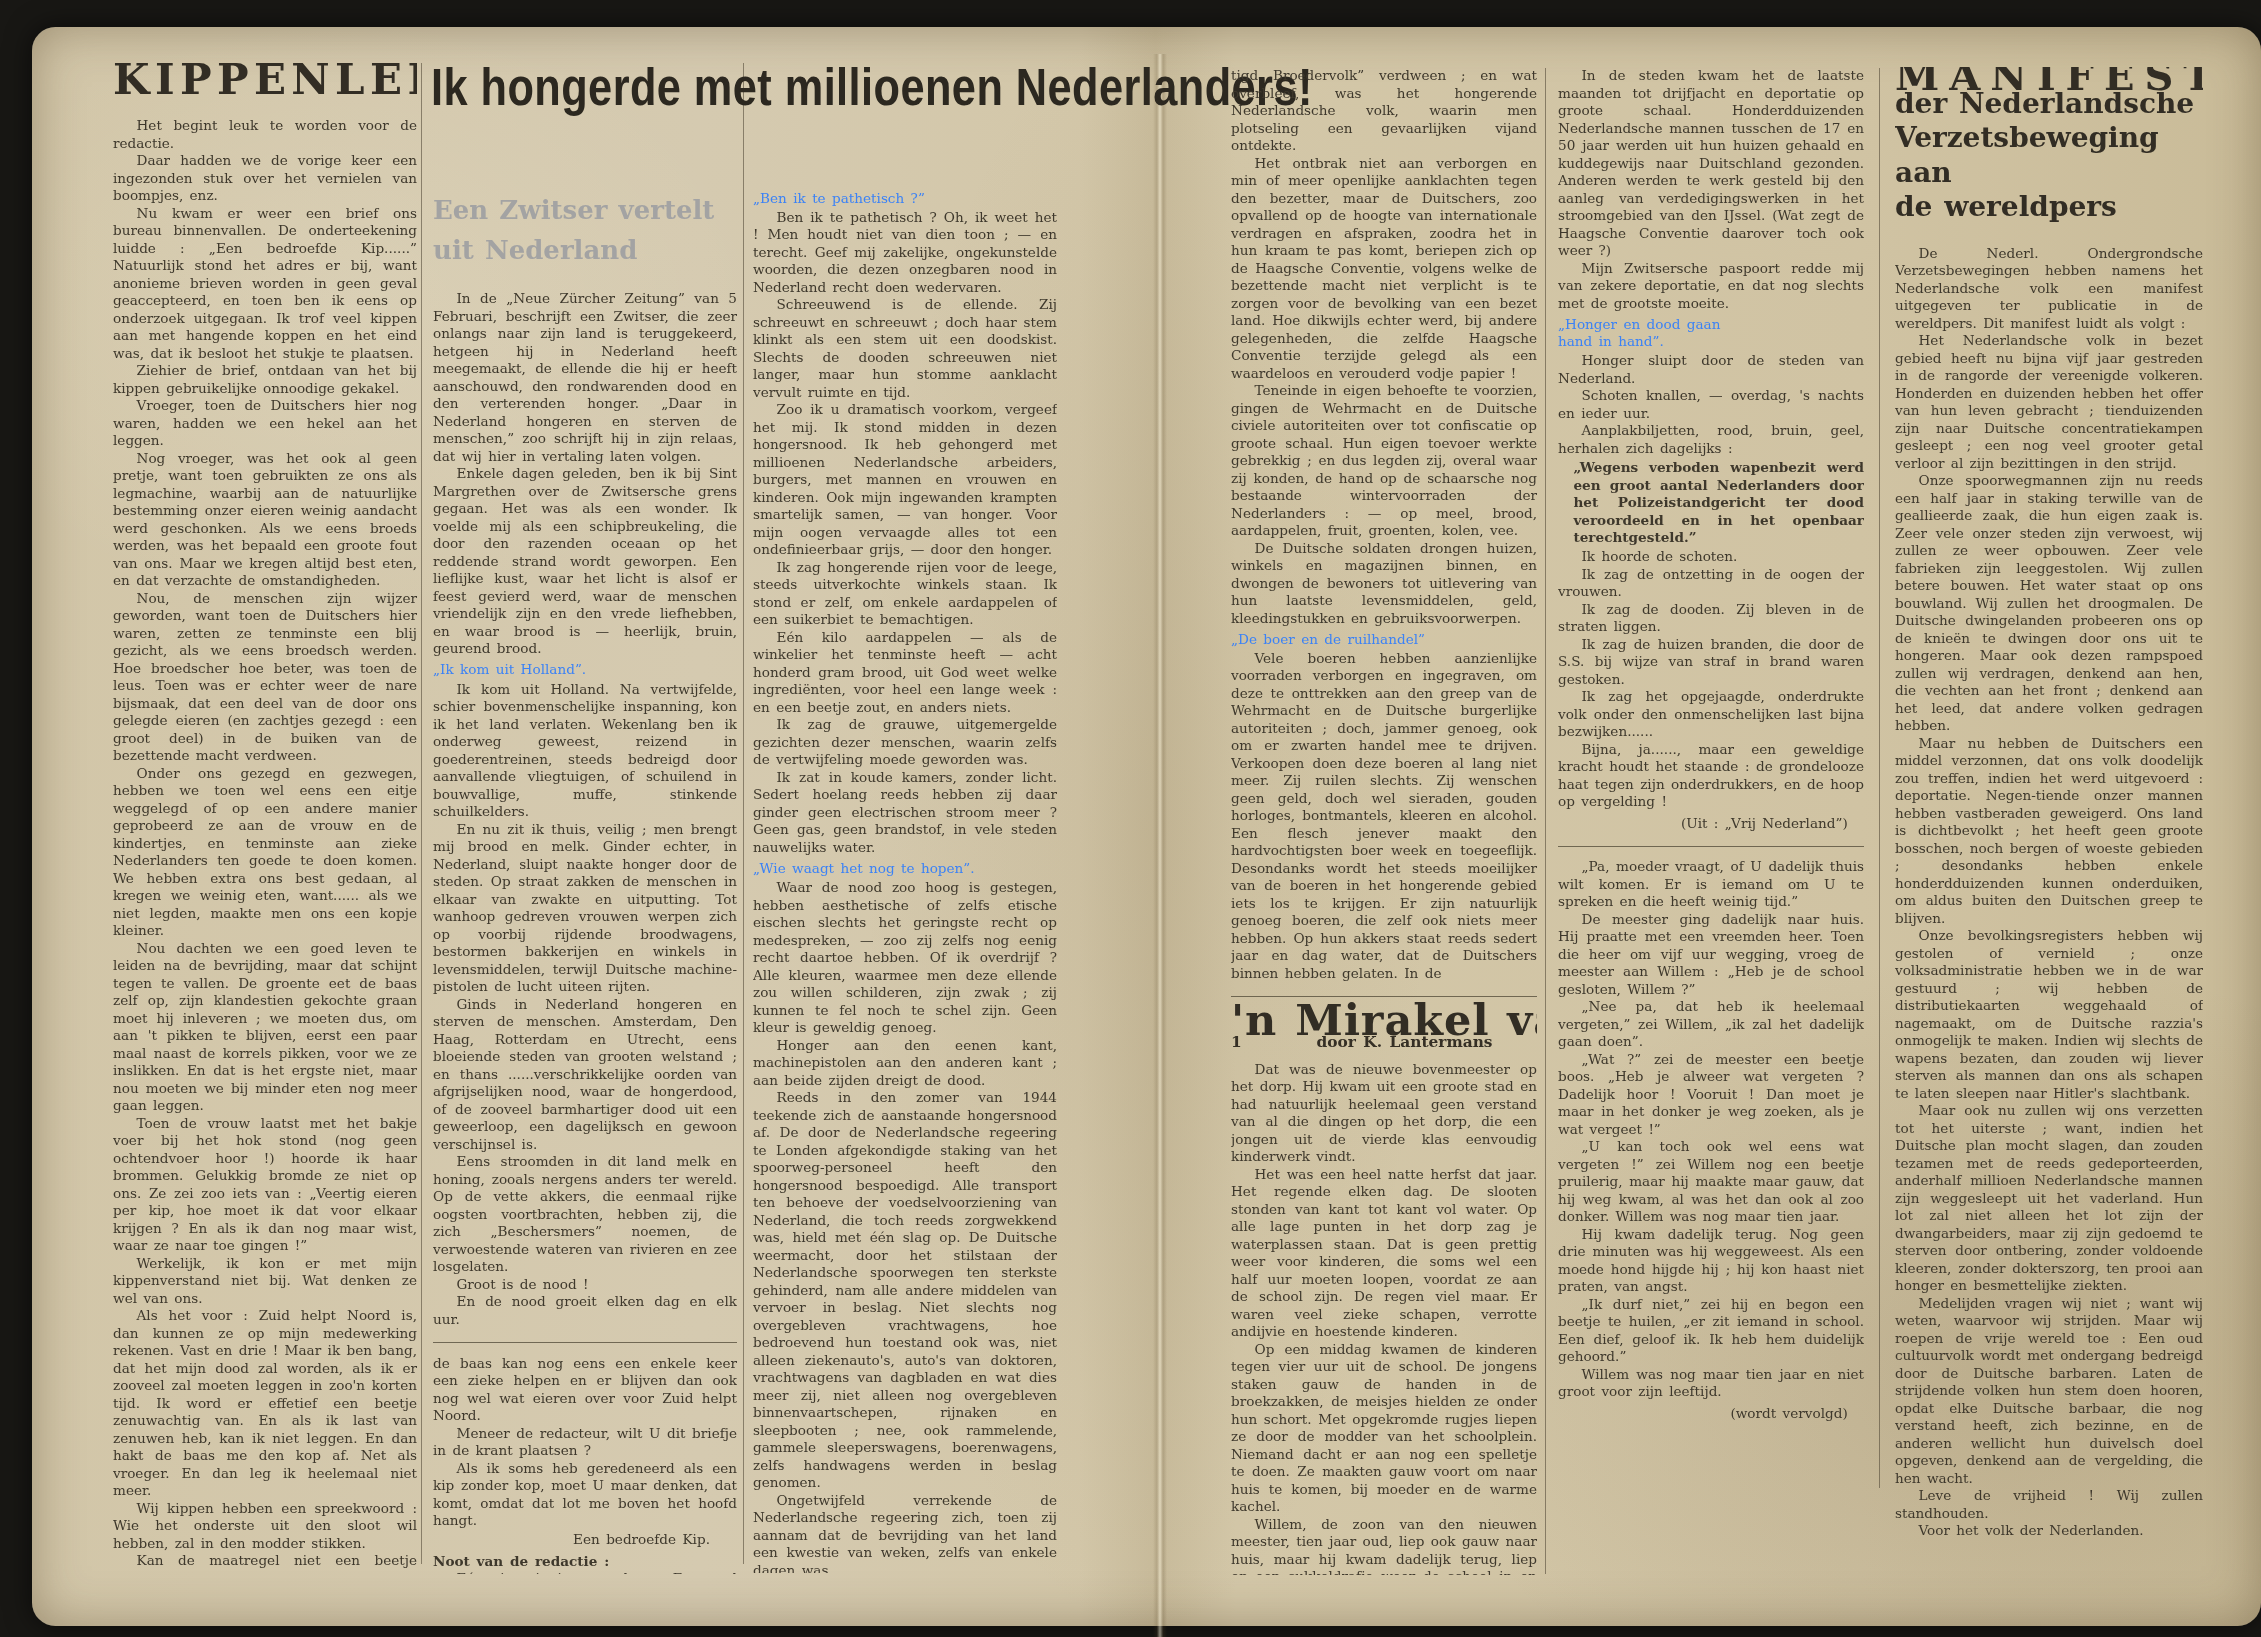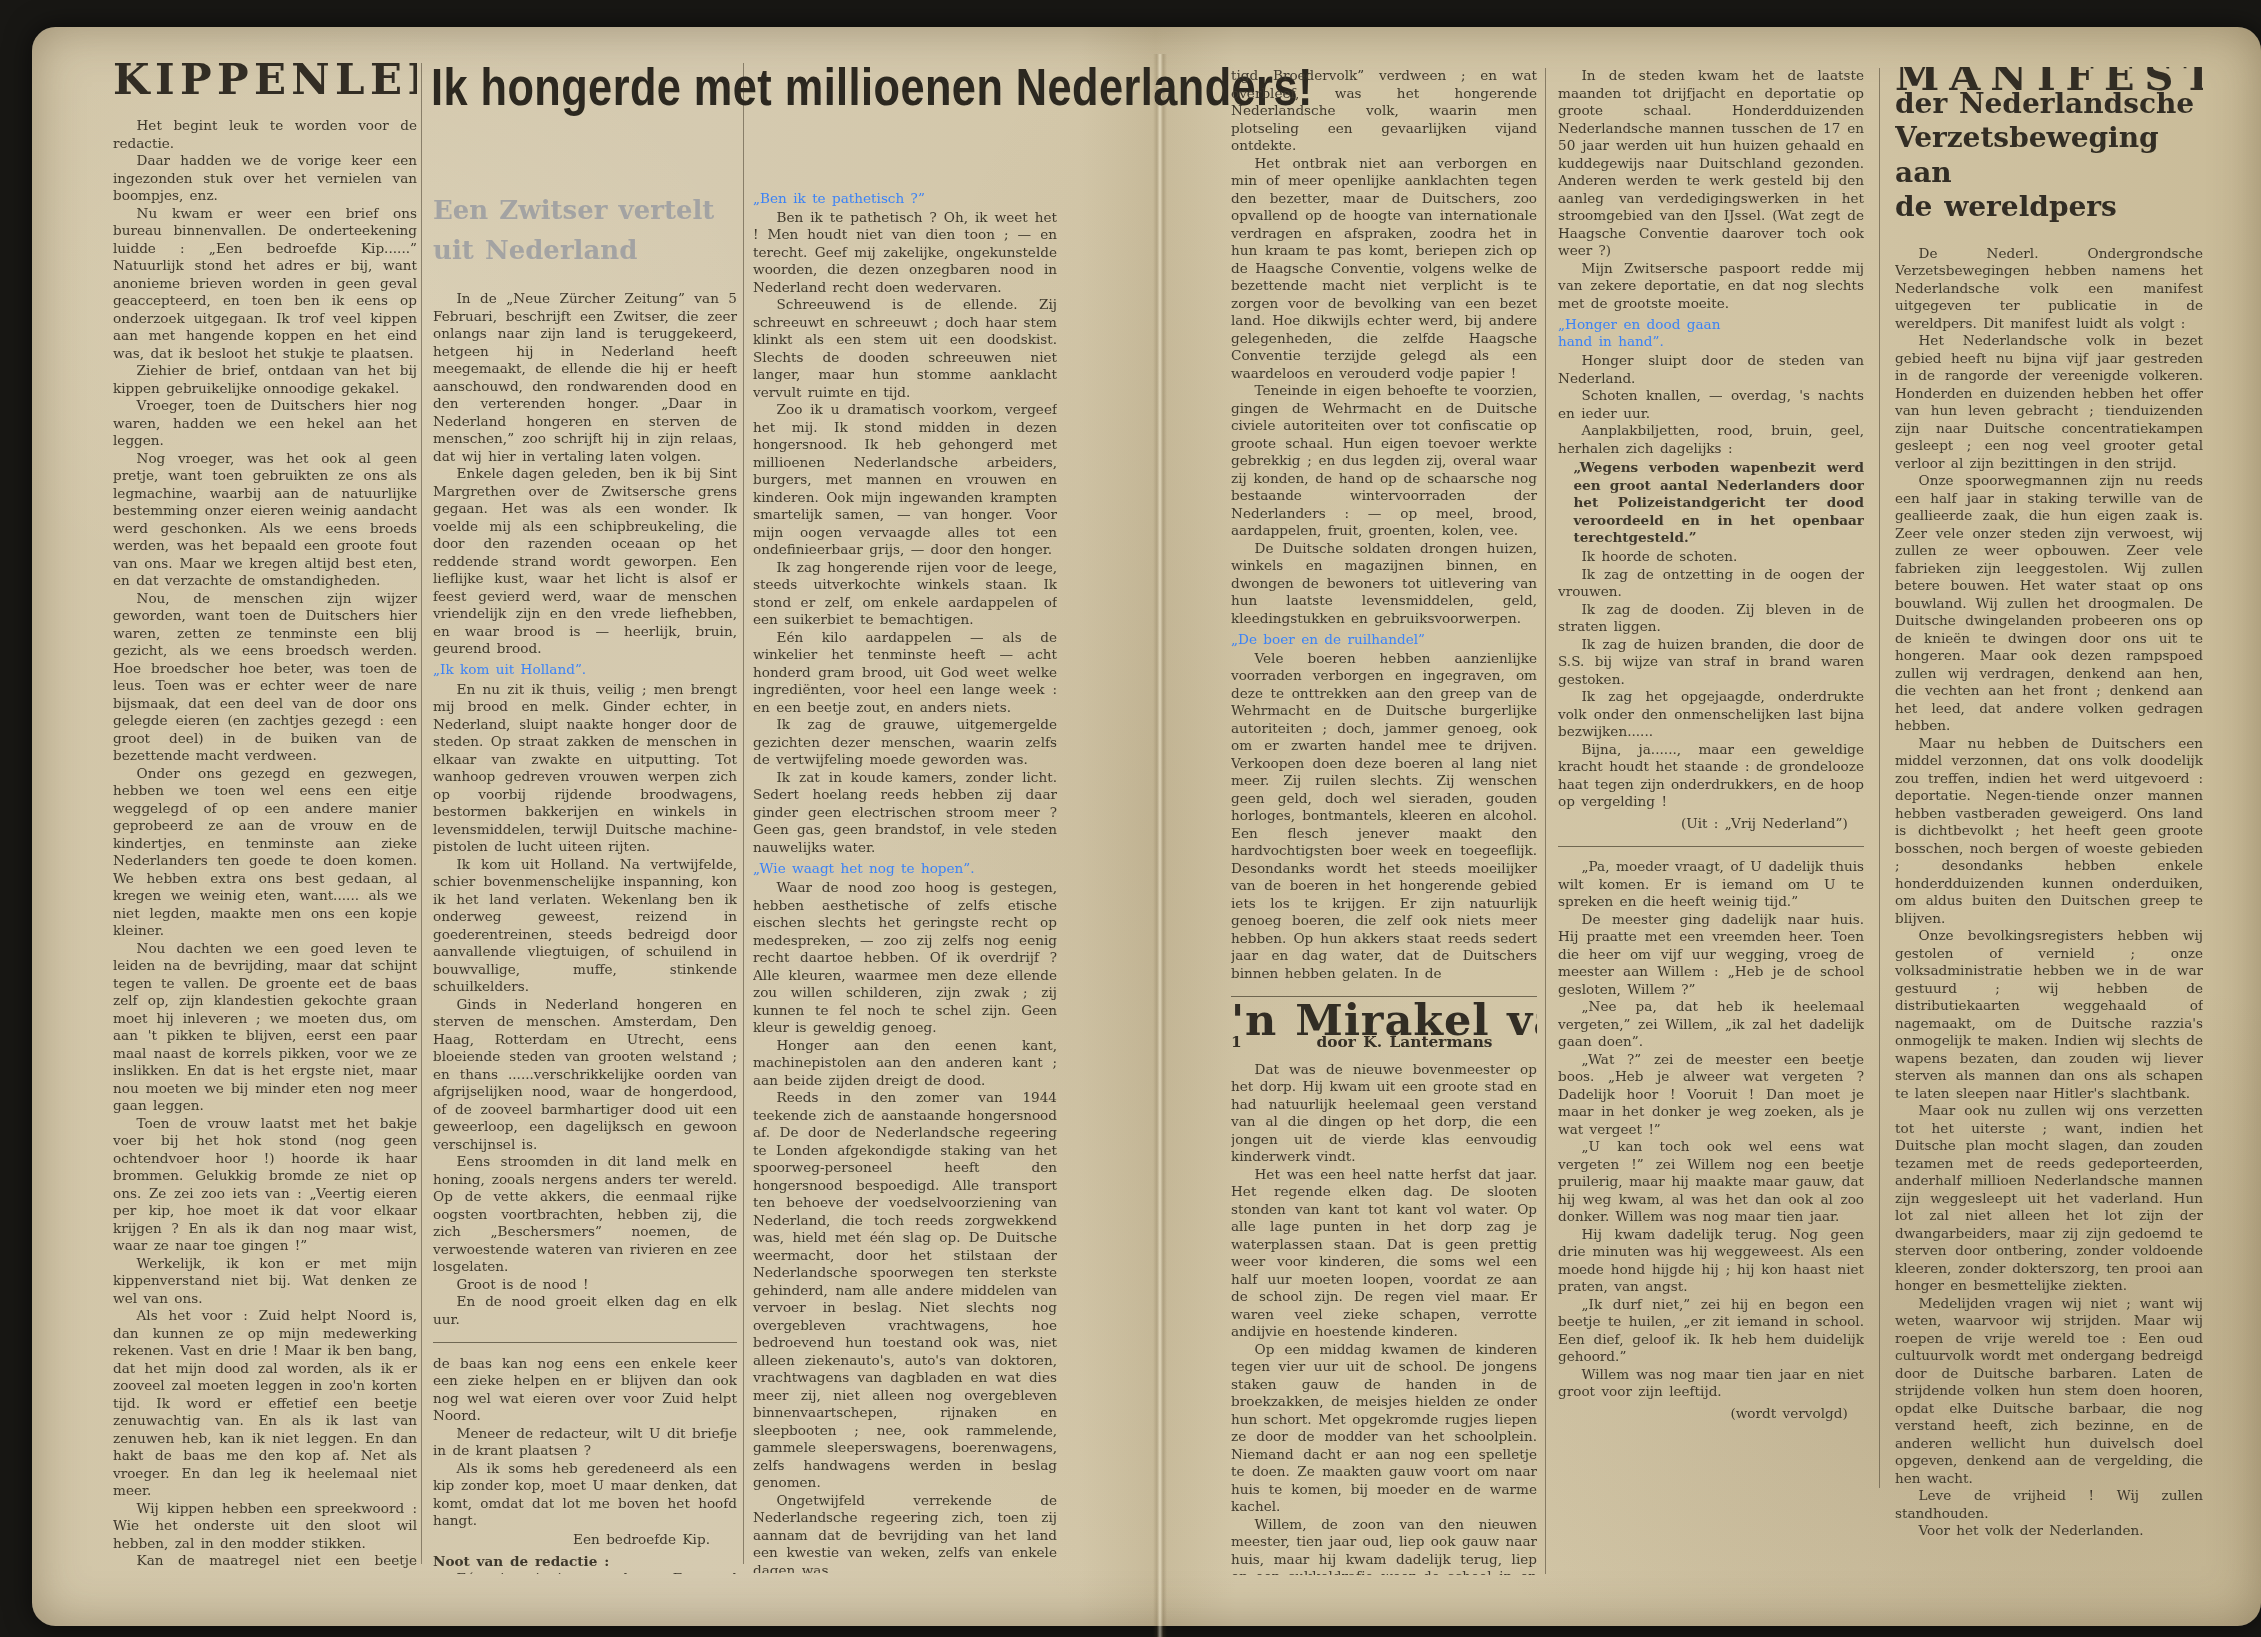--- a/index.html
+++ b/index.html
@@ -81,22 +81,22 @@
       <div class="p">Als het voor : Zuid helpt Noord is, dan kunnen ze op mijn medewerking rekenen. Vast en drie ! Maar ik ben bang, dat het mijn dood zal worden, als ik er zooveel zal moeten leggen in zoo'n korten tijd. Ik word er effetief een beetje zenuwachtig van. En als ik last van zenuwen heb, kan ik niet leggen. En dan hakt de baas me den kop af. Net als vroeger. En dan leg ik heelemaal niet meer.</div>
       <div class="p">Wij kippen hebben een spreekwoord : Wie het onderste uit den sloot wil hebben, zal in den modder stikken.</div>
       <div class="p">Kan de maatregel niet een beetje zachter, dan word ik niet zenuwachtig,</div>
     </section>
   <section class="col c2">
       <div class="subl">Een Zwitser vertelt
 uit Nederland</div>
       <div class="p">In de „Neue Zürcher Zeitung” van 5 Februari, beschrijft een Zwitser, die zeer onlangs naar zijn land is teruggekeerd, hetgeen hij in Nederland heeft meegemaakt, de ellende die hij er heeft aanschouwd, den rondwarenden dood en den verterenden honger. „Daar in Nederland hongeren en sterven de menschen,” zoo schrijft hij in zijn relaas, dat wij hier in vertaling laten volgen.</div>
       <div class="p">Enkele dagen geleden, ben ik bij Sint Margrethen over de Zwitsersche grens gegaan. Het was als een wonder. Ik voelde mij als een schipbreukeling, die door den razenden oceaan op het reddende strand wordt geworpen. Een lieflijke kust, waar het licht is alsof er feest gevierd werd, waar de menschen vriendelijk zijn en den vrede liefhebben, en waar brood is — heerlijk, bruin, geurend brood.</div>
       <div class="sub">„Ik kom uit Holland”.</div>
+      <div class="p">Ik kom uit Holland. Na vertwijfelde, schier bovenmenschelijke inspanning, kon ik het land verlaten. Wekenlang ben ik onderweg geweest, reizend in goederentreinen, steeds bedreigd door aanvallende vliegtuigen, of schuilend in bouwvallige, muffe, stinkende schuilkelders.</div>
       <div class="p">En nu zit ik thuis, veilig ; men brengt mij brood en melk. Ginder echter, in Nederland, sluipt naakte honger door de steden. Op straat zakken de menschen in elkaar van zwakte en uitputting. Tot wanhoop gedreven vrouwen werpen zich op voorbij rijdende broodwagens, bestormen bakkerijen en winkels in levensmiddelen, terwijl Duitsche machine-pistolen de lucht uiteen rijten.</div>
-      <div class="p">Ik kom uit Holland. Na vertwijfelde, schier bovenmenschelijke inspanning, kon ik het land verlaten. Wekenlang ben ik onderweg geweest, reizend in goederentreinen, steeds bedreigd door aanvallende vliegtuigen, of schuilend in bouwvallige, muffe, stinkende schuilkelders.</div>
       <div class="p">Ginds in Nederland hongeren en sterven de menschen. Amsterdam, Den Haag, Rotterdam en Utrecht, eens bloeiende steden van grooten welstand ; en thans ......verschrikkelijke oorden van afgrijselijken nood, waar de hongerdood, of de zooveel barmhartiger dood uit een geweerloop, een dagelijksch en gewoon verschijnsel is.</div>
       <div class="p">Eens stroomden in dit land melk en honing, zooals nergens anders ter wereld. Op de vette akkers, die eenmaal rijke oogsten voortbrachten, hebben zij, die zich „Beschersmers” noemen, de verwoestende wateren van rivieren en zee losgelaten.</div>
       <div class="p">Groot is de nood !</div>
       <div class="p">En de nood groeit elken dag en elk uur.</div>
       <div class="hrule"></div>
       <div class="p0">de baas kan nog eens een enkele keer een zieke helpen en er blijven dan ook nog wel wat eieren over voor Zuid helpt Noord.</div>
       <div class="p">Meneer de redacteur, wilt U dit briefje in de krant plaatsen ?</div>
       <div class="p">Als ik soms heb geredeneerd als een kip zonder kop, moet U maar denken, dat komt, omdat dat lot me boven het hoofd hangt.</div>
       <div class="sig">Een bedroefde Kip.</div>
       <div class="notehead">Noot van de redactie :</div>

